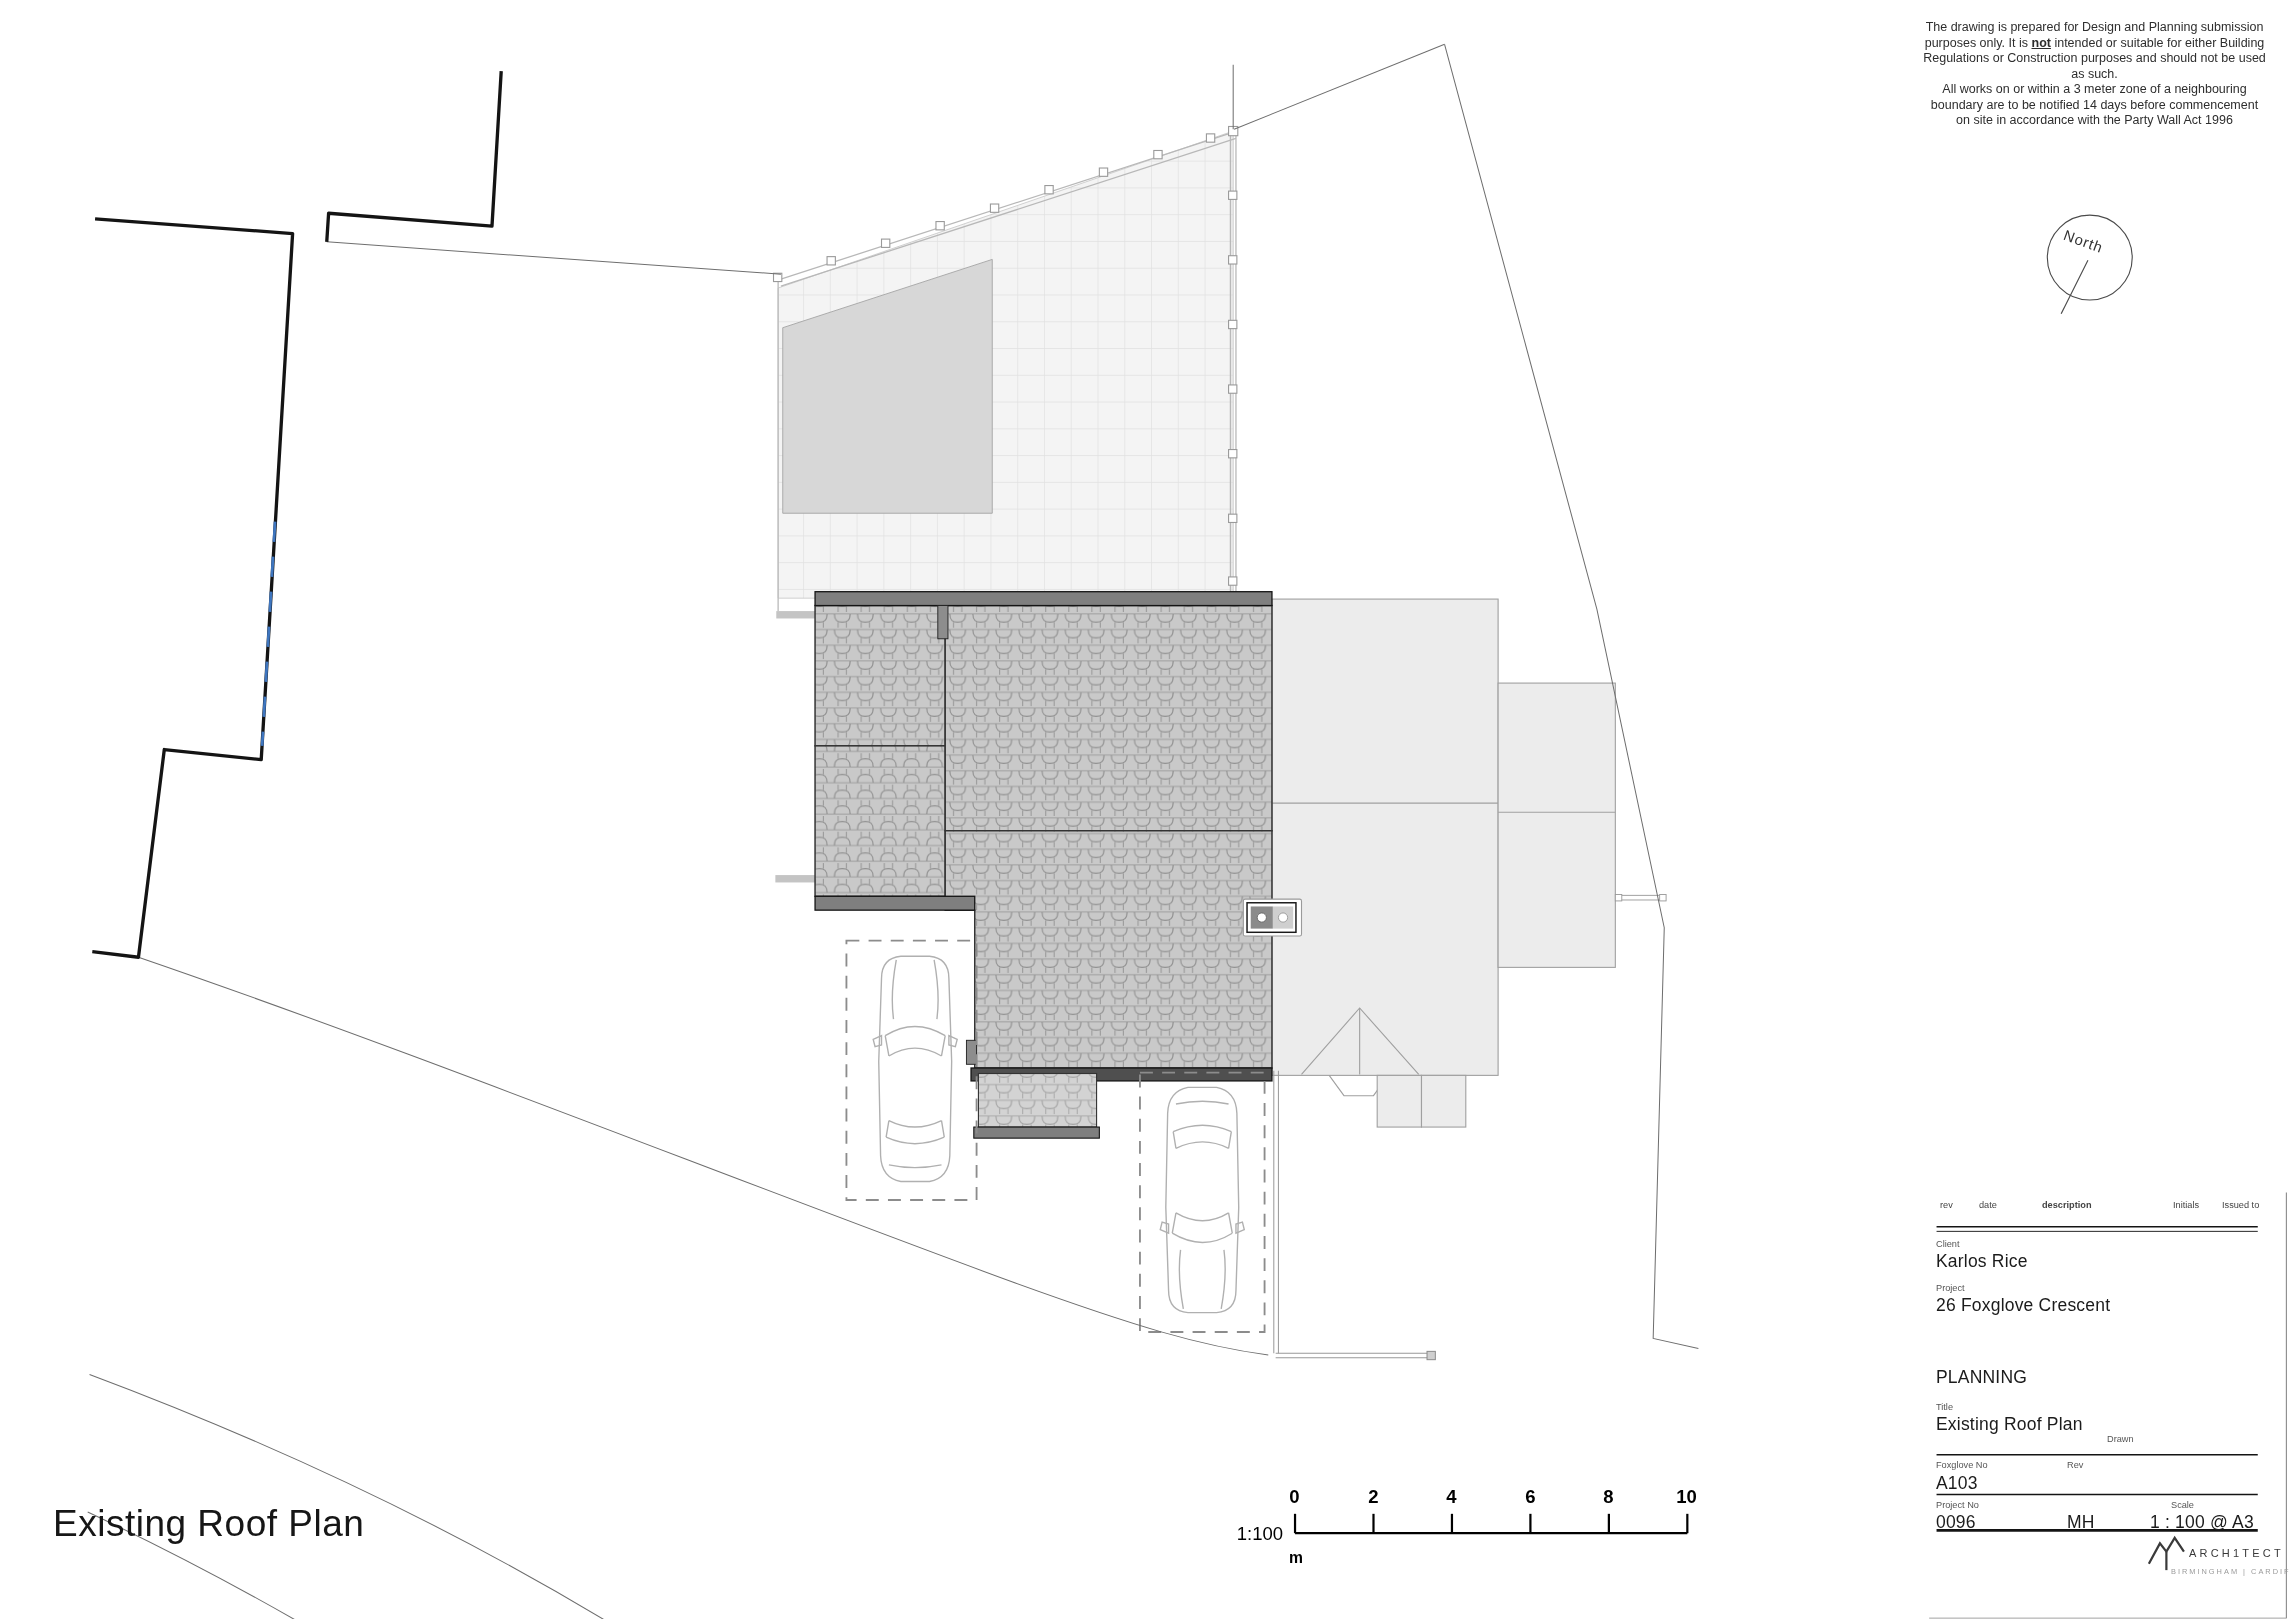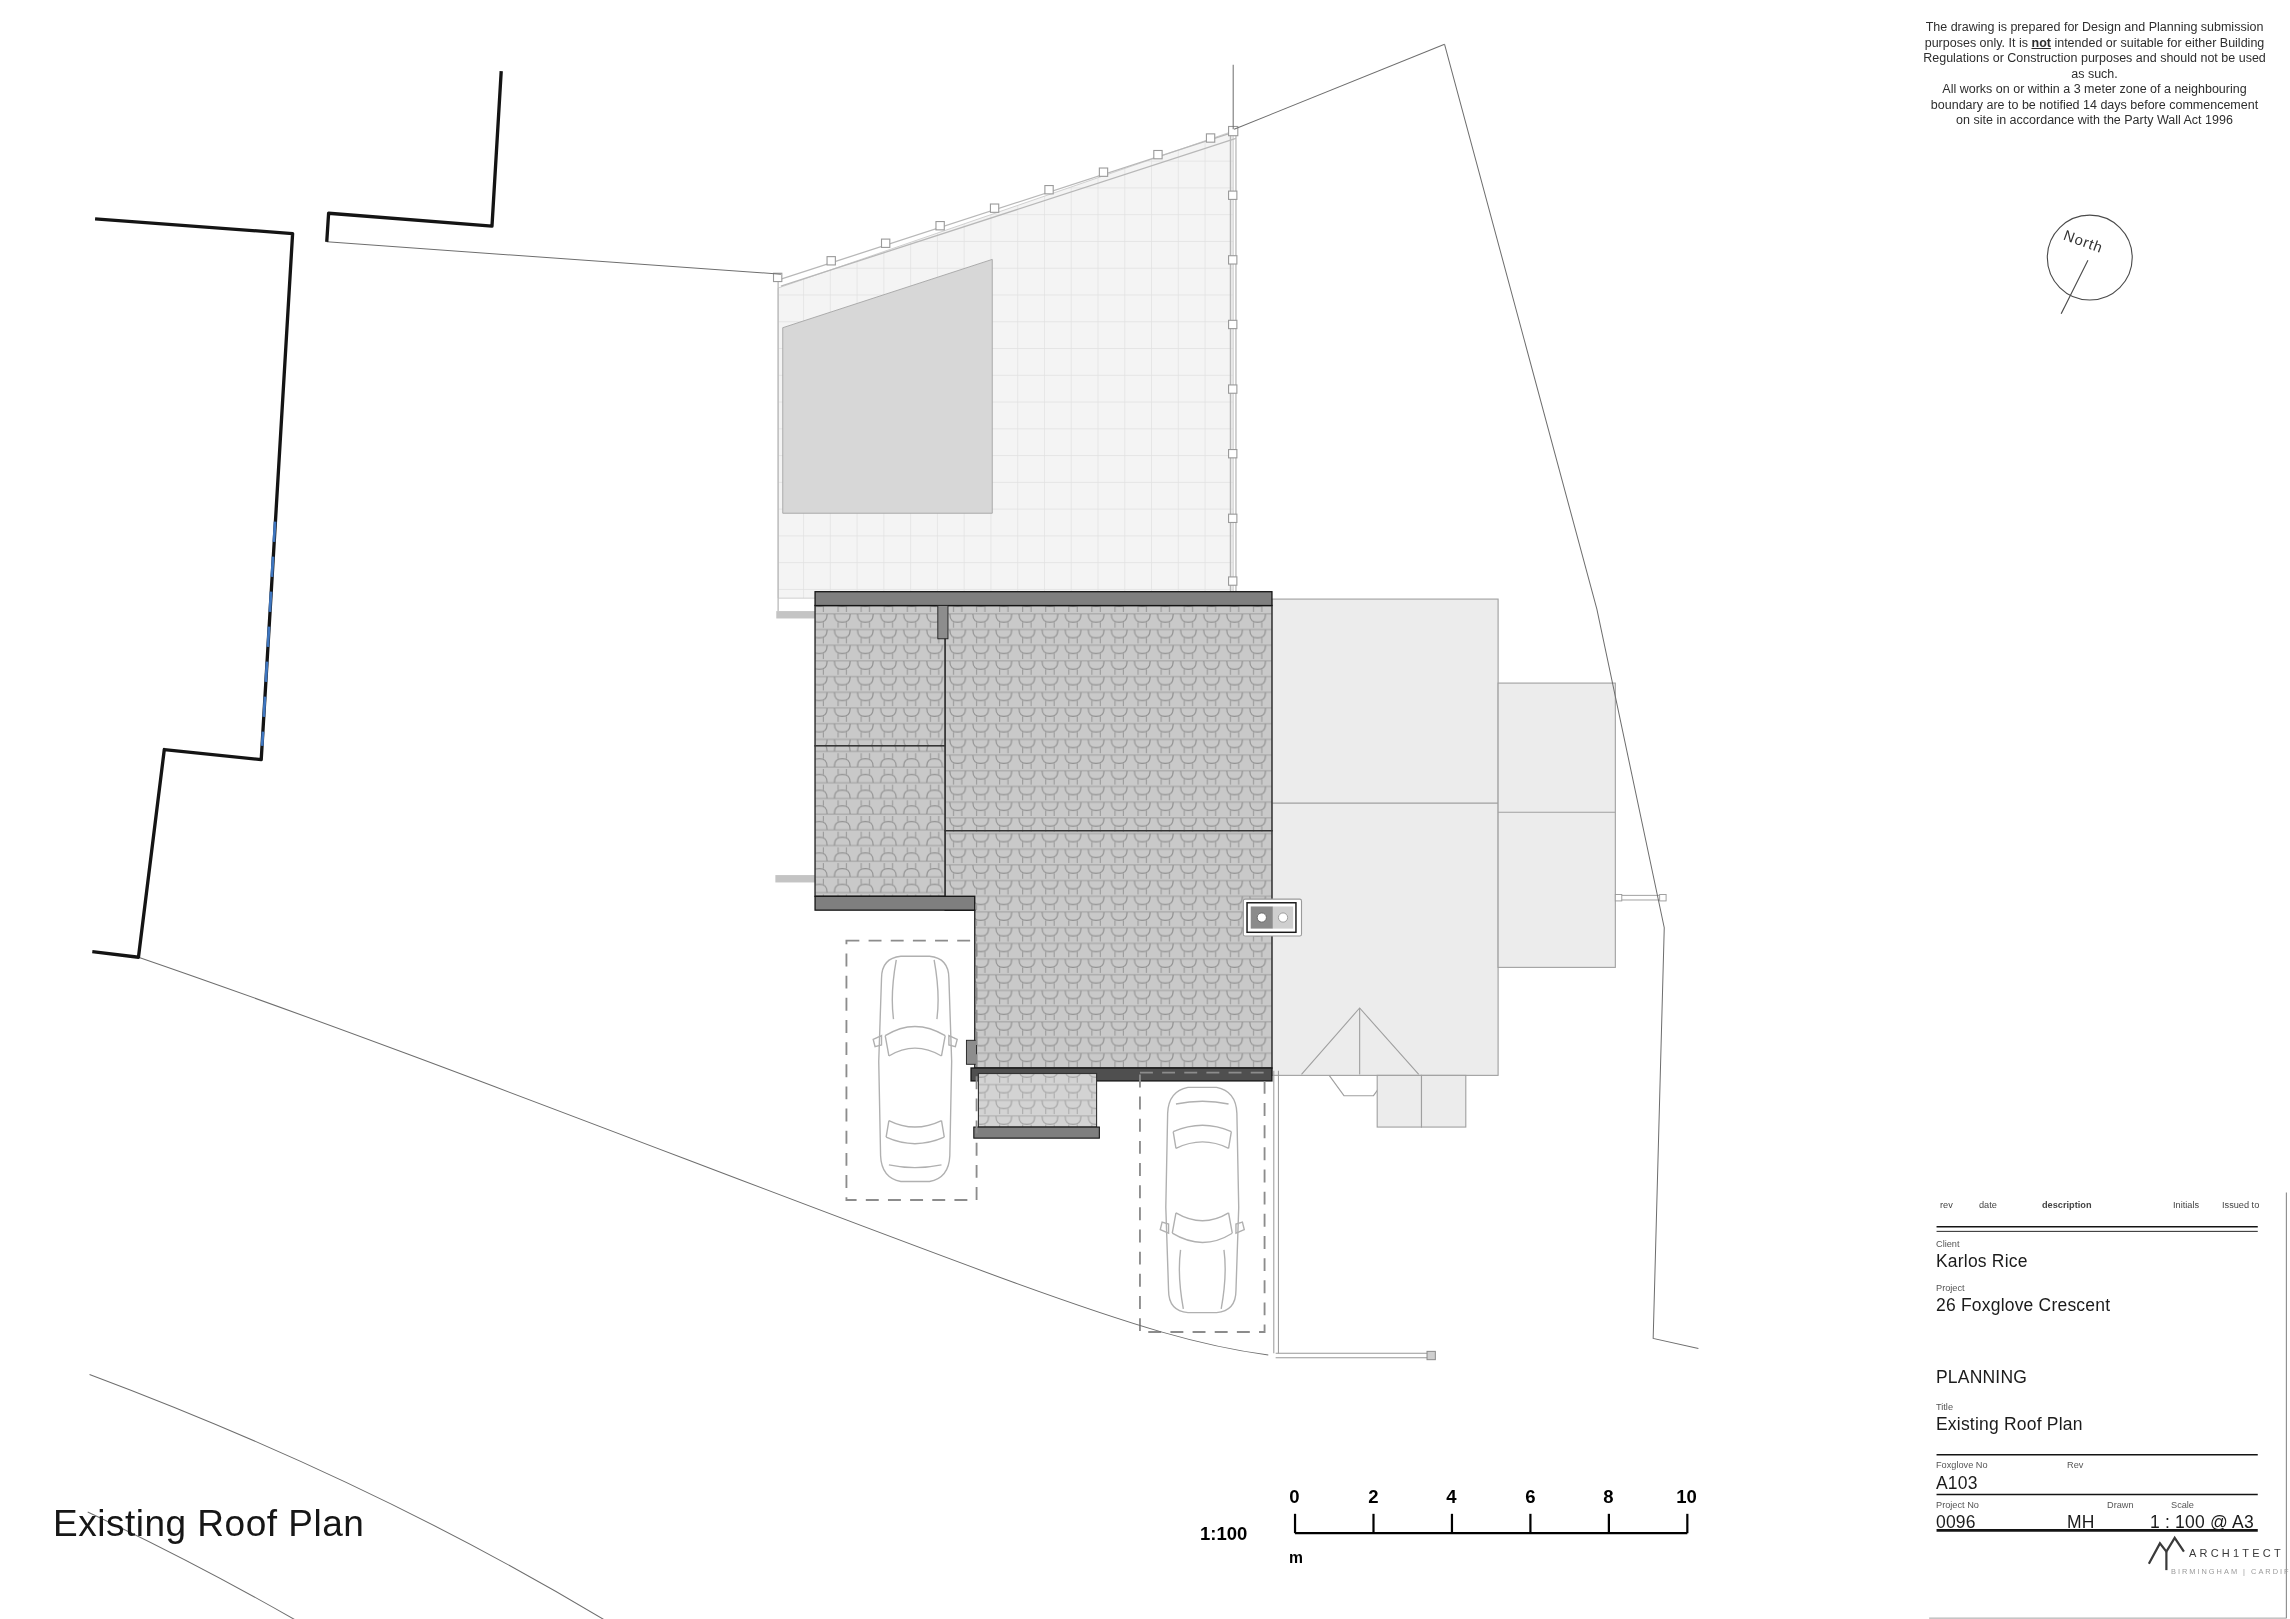--- a/index.html
+++ b/index.html
@@ -6,21 +6,21 @@
   .sheet{position:relative;width:2291px;height:1620px;background:#ffffff;overflow:hidden;
          font-family:"Liberation Sans",sans-serif;color:#222;}
   svg.plan{position:absolute;left:0;top:0;}
   .t{position:absolute;white-space:nowrap;}
   .disclaimer{position:absolute;left:1923px;top:20px;width:343px;text-align:center;
               font-size:12.5px;line-height:1.24;color:#2e2e2e;white-space:normal;}
   .disclaimer b span{font-weight:bold;text-decoration:underline;}
   .north-label{font-size:14.8px;color:#333;letter-spacing:0.9px;transform:rotate(20deg);transform-origin:left top;}
   .big-title{font-size:37px;color:#161616;letter-spacing:0.5px;}
   .sb-num{font-weight:bold;font-size:18.5px;color:#000;width:55px;text-align:center;}
-  .sb-ratio{font-weight:bold;font-size:18.5px;color:#000;width:83px;}
+  .sb-ratio{font-weight:normal;font-size:18.5px;color:#000;width:83px;text-align:right;}
   .sb-unit{font-weight:bold;font-size:15.7px;color:#000;}
   .lbl{font-size:9.2px;color:#555;}
   .hdr{font-size:9.2px;color:#444;}
   .val{font-size:17.5px;color:#1b1b1b;letter-spacing:0.2px;}
   .logo-main{font-size:11px;letter-spacing:3.2px;color:#3a3a3a;}
   .logo-sub{font-size:7.4px;letter-spacing:2px;color:#9a9a9a;}
 </style>
 </head>
 <body>
 
@@ -234,21 +234,21 @@
 
     <span class="t lbl" style="left:1936px;top:1402px;">Title</span>
     <span class="t val" style="left:1936px;top:1414px;">Existing Roof Plan</span>
 
     <span class="t lbl" style="left:1936px;top:1460px;">Foxglove No</span>
     <span class="t val" style="left:1936px;top:1473px;">A103</span>
     <span class="t lbl" style="left:2067px;top:1460px;">Rev</span>
 
     <span class="t lbl" style="left:1936px;top:1500px;">Project No</span>
     <span class="t val" style="left:1936px;top:1512px;">0096</span>
-    <span class="t lbl" style="left:2067px;top:1500px;padding-left:40px;">Drawn</span>
+    <span class="t lbl" style="left:2067px;top:1434px;padding-left:40px;">Drawn</span>
     <span class="t val" style="left:2067px;top:1512px;">MH</span>
     <span class="t lbl" style="left:2171px;top:1500px;">Scale</span>
     <span class="t val" style="left:2150px;top:1512px;">1 : 100 @ A3</span>
 
     <span class="t logo-main" style="left:2189px;top:1547px;">ARCH1TECT</span>
     <span class="t logo-sub" style="left:2171px;top:1567px;">BIRMINGHAM | CARDIFF</span>
   </div>
 
 </div>
 

